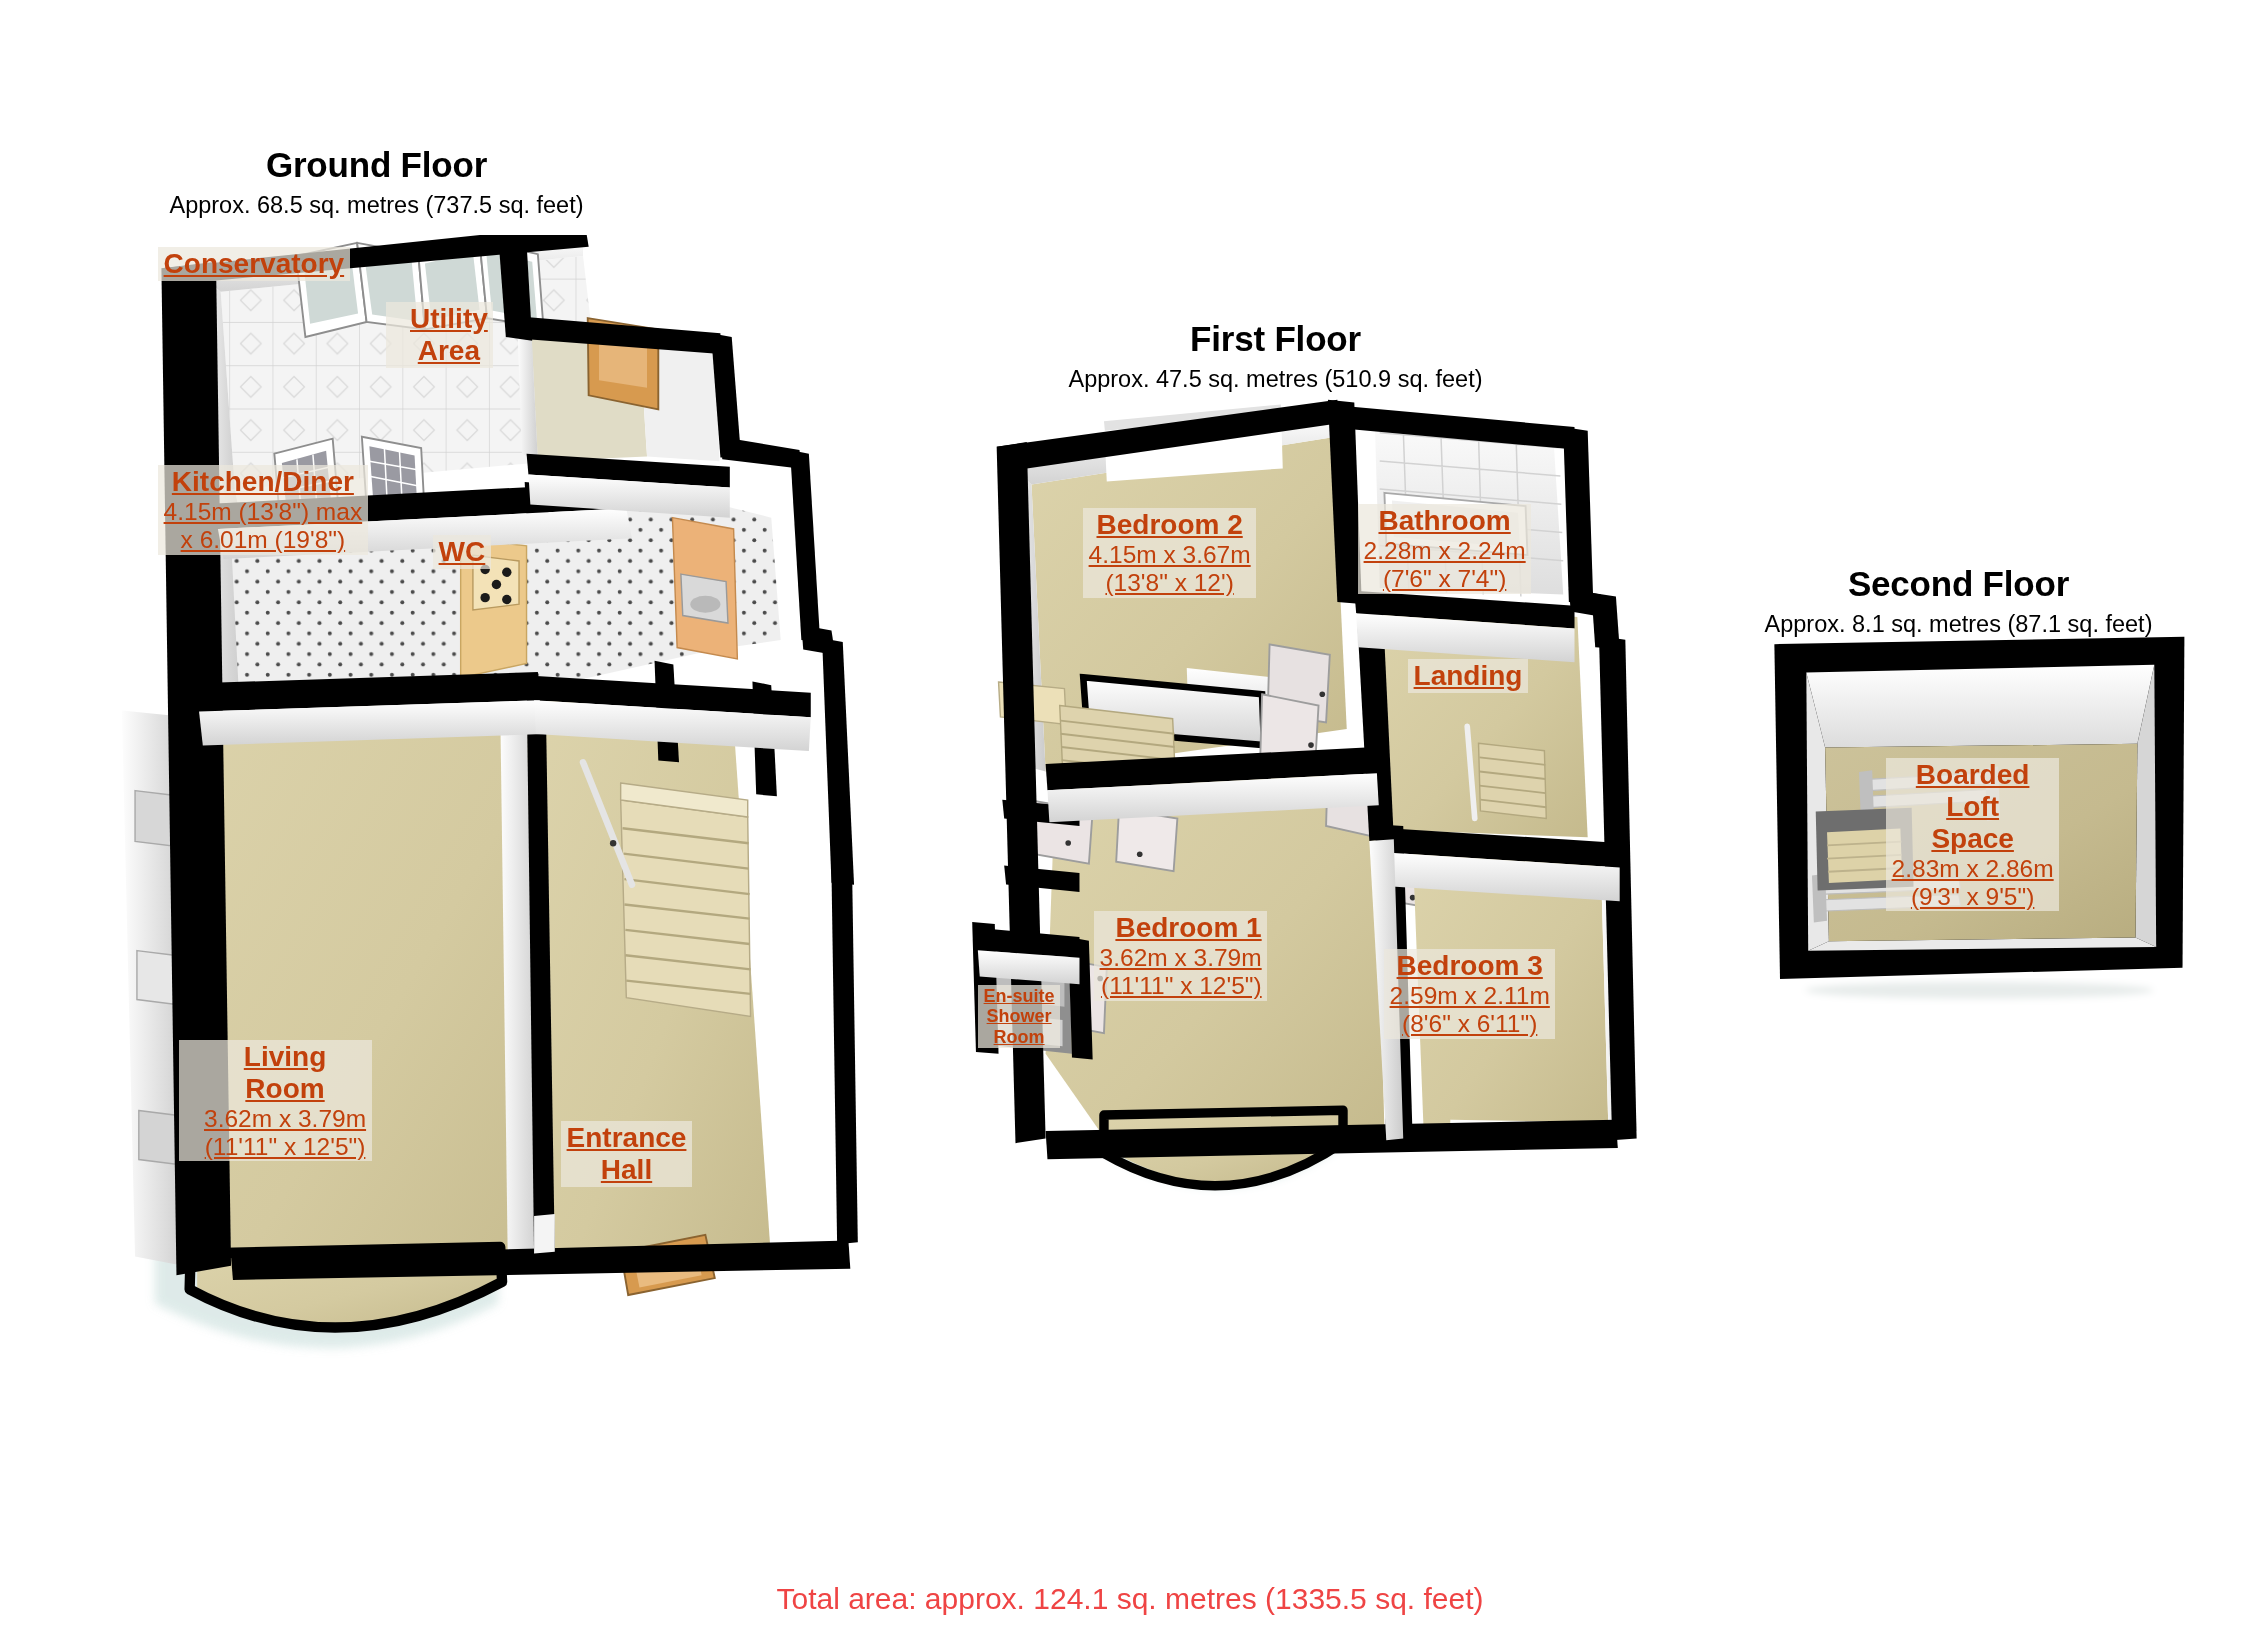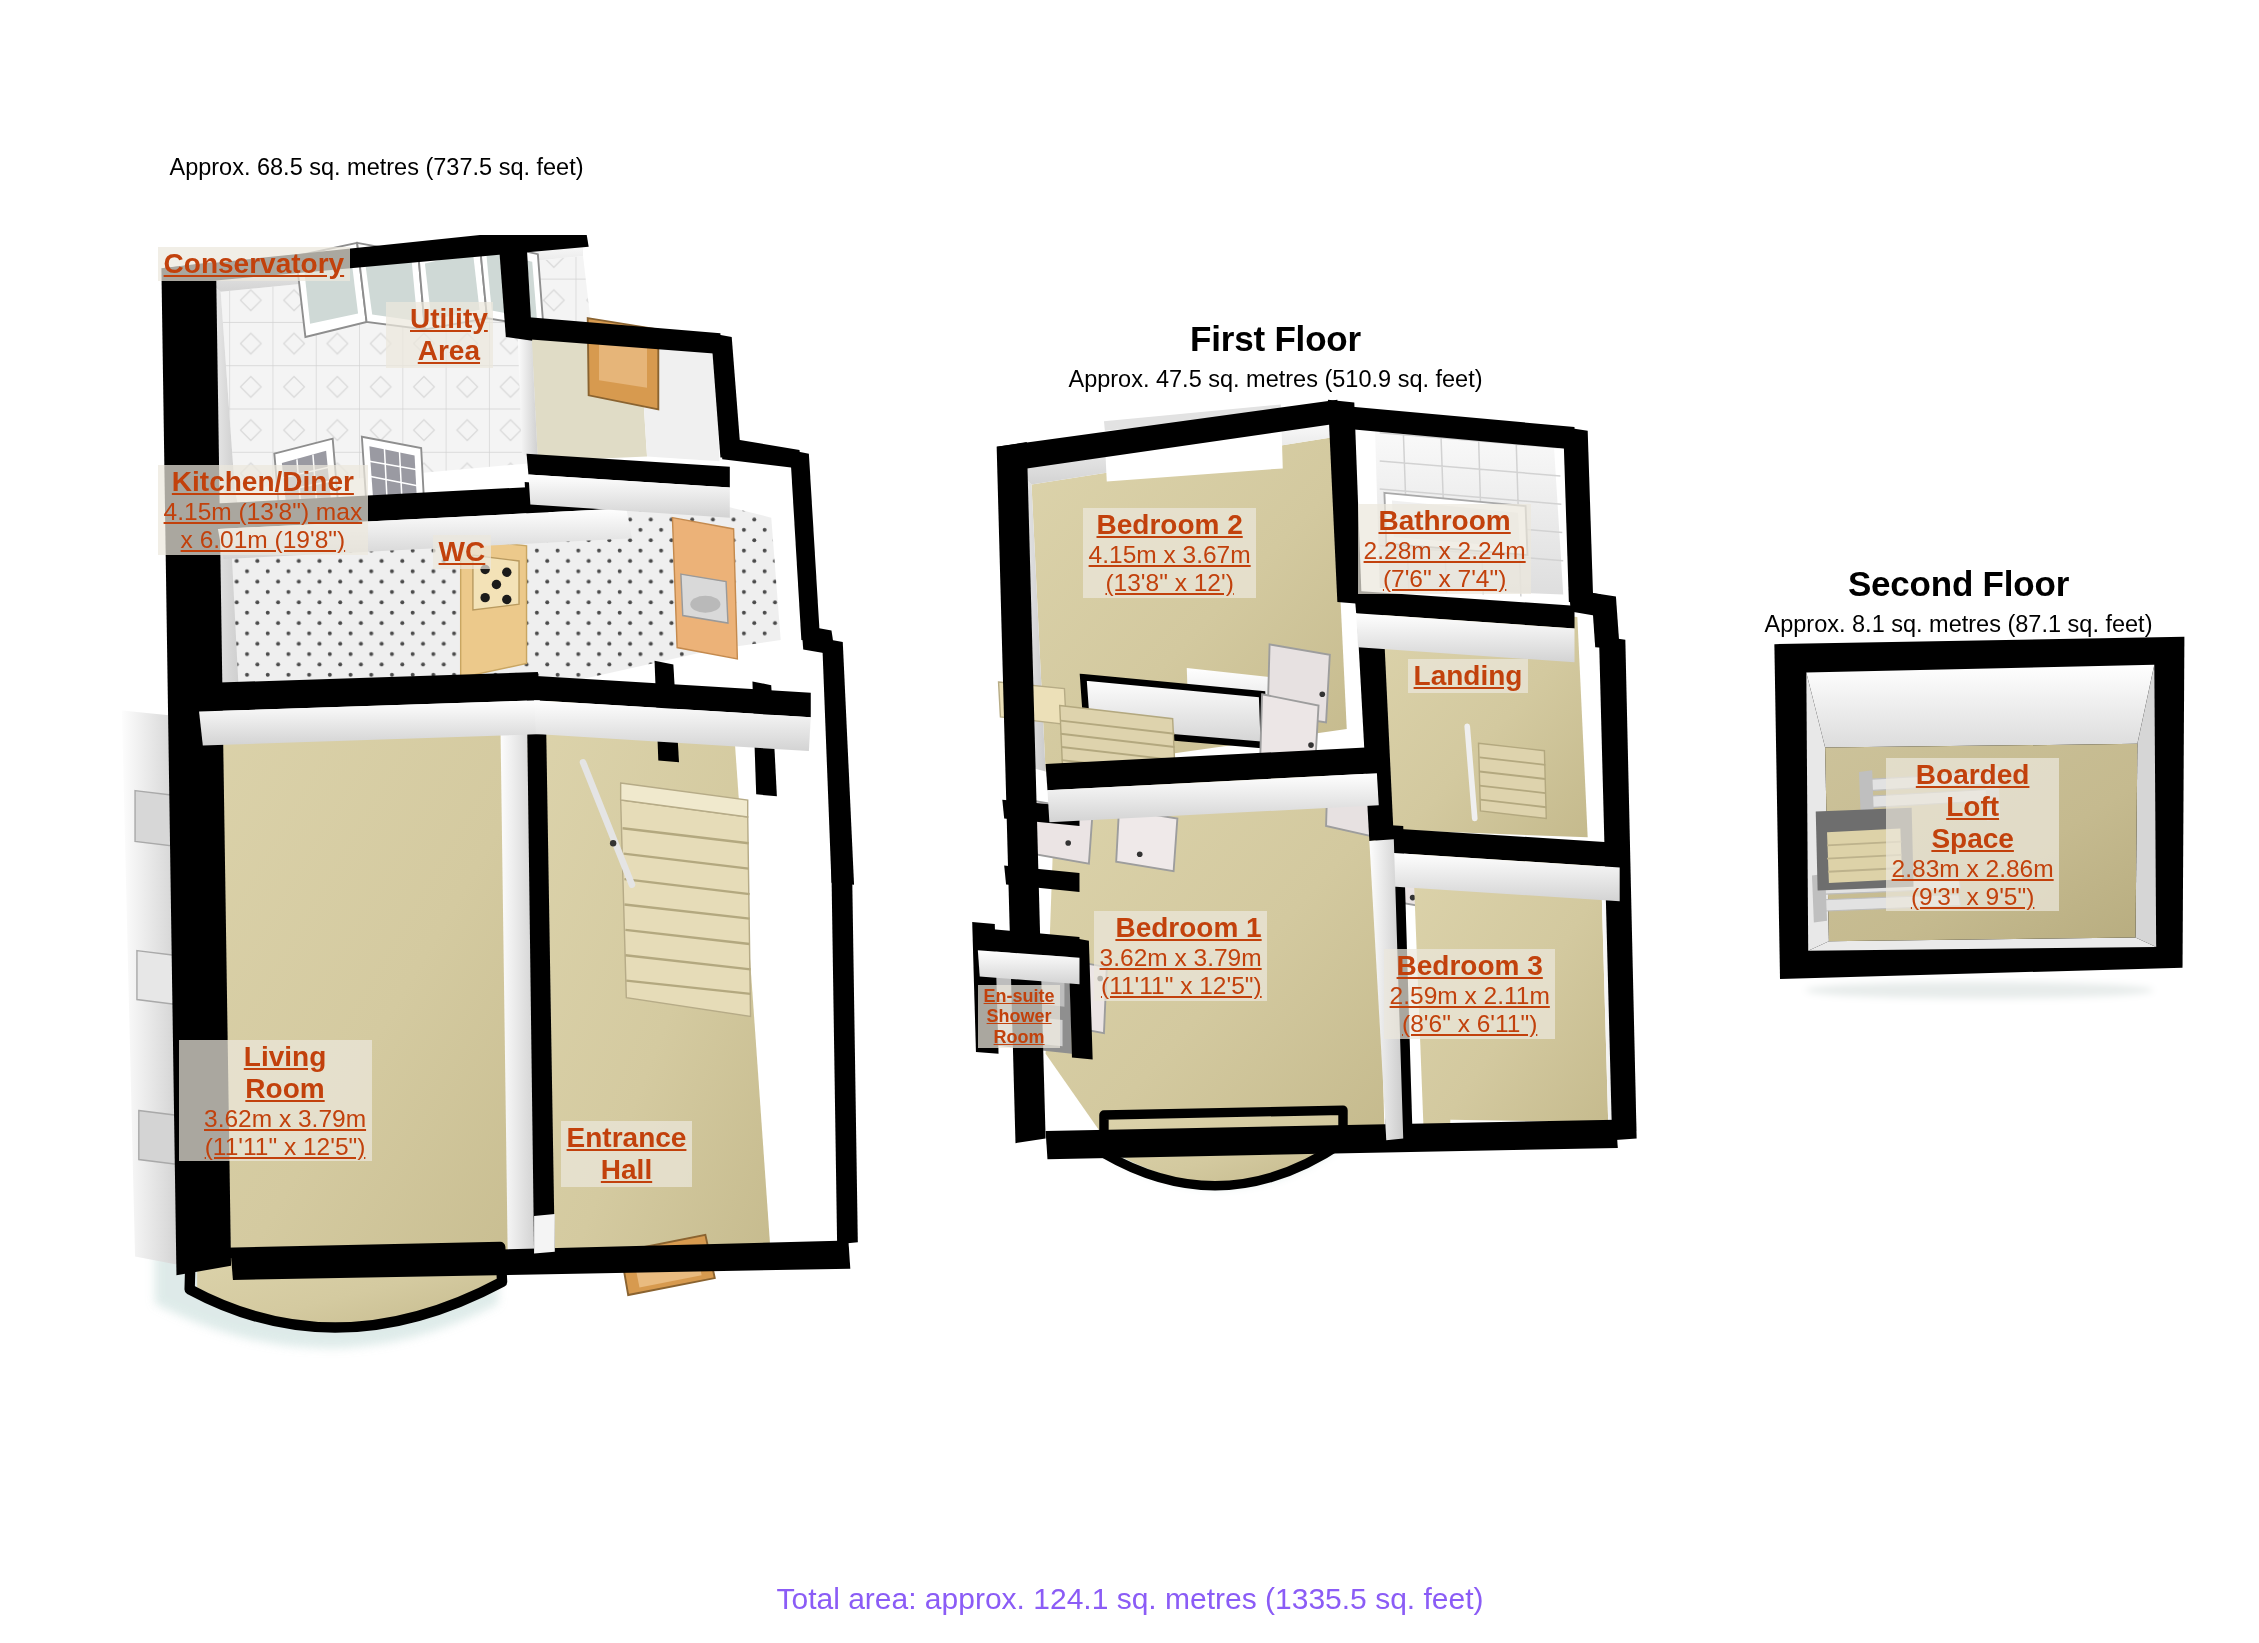--- a/index.html
+++ b/index.html
@@ -60,33 +60,34 @@
   .room-label.small .rl-name { font-size: 18px; }
 
   
   .total-area {
     position: absolute;
     left: 0;
     right: 0;
     top: 1582px;
     text-align: center;
     font-size: 30px;
-    color: #8b5cf6;
+    color: #ef4444;
   }
 
   
   .plan {
     position: absolute;
   }
   .plan svg { display: block; }
 </style>
 </head>
 <body>
 
 <div class="floor-title-block" style="left:113px; top:146px; width:527px;">
+  <div class="floor-title">Ground Floor</div>
   <div class="floor-area">Approx. 68.5 sq. metres (737.5 sq. feet)</div>
 </div>
 
 <div class="plan" style="left:56px; top:235px;">
 <svg width="847" height="1130" viewBox="0 0 900 1200" xmlns="http://www.w3.org/2000/svg">
   <defs>
     <linearGradient id="gWallTop" x1="0" y1="0" x2="0" y2="1">
       <stop offset="0%" stop-color="#ffffff"></stop>
           <stop offset="100%" stop-color="#d3d3d3"></stop>
     </linearGradient>

